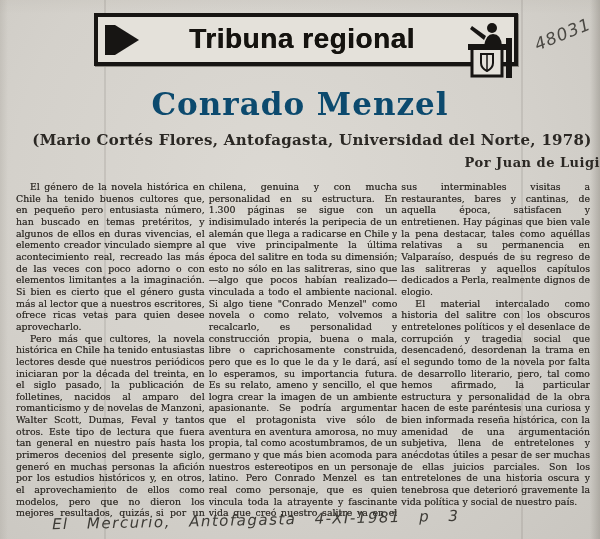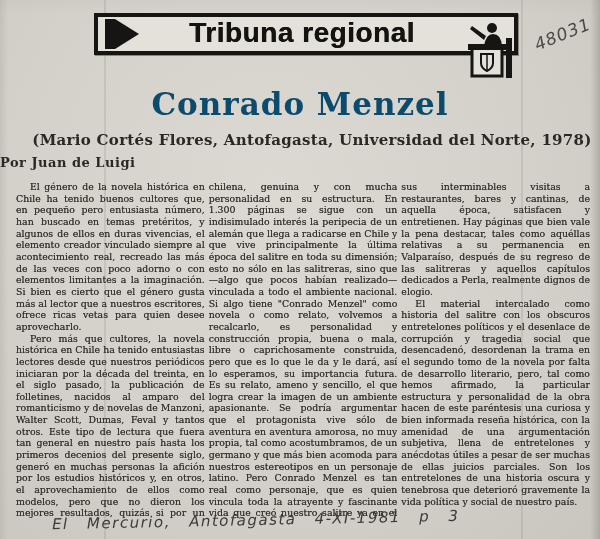--- a/index.html
+++ b/index.html
@@ -15,21 +15,21 @@
     overflow:hidden;
     color:#2f2c28;
   }
   
   .crease{ position:absolute; top:0; bottom:0; width:2px; background:rgba(120,116,110,.18); }
   .crease.c1{ left:104px; }
   .crease.c2{ left:521px; }
 
   
   .banner{
-    position:absolute; left:94px; top:13px; width:424px; height:42px;
+    position:absolute; left:94px; top:13px; width:424px; height:53px;
     background:#e4e1da;
     border:4px solid #171513;
     box-shadow: inset 0 0 0 1px #e4e1da, 1px 1px 0 #8a8780;
     display:flex; align-items:center;
   }
   .banner-arrow{ position:absolute; left:7px; top:50%; transform:translateY(-50%); width:36px; height:36px; }
   .banner-title{
     position:absolute; left:58px; right:66px; top:50%; transform:translateY(-54%);
     font-family:"Liberation Sans", sans-serif;
     font-weight:bold; font-size:28px; letter-spacing:.5px;
@@ -53,21 +53,21 @@
     font-family:"DejaVu Serif", serif; color:#0c4a6e;
     letter-spacing:1px;
   }
   .subtitle{
     position:absolute; top:131px; left:12px; width:100%;
     text-align:center; font-weight:bold; font-size:15px;
     color:#2b2824; letter-spacing:.3px;
   }
   .byline{
     position:absolute; top:155px; left:0; width:100%;
-    text-align:left; font-weight:bold; font-size:13px; color:#2b2824;
+    text-align:right; font-weight:bold; font-size:13px; color:#2b2824;
     letter-spacing:.5px;
   }
 
   
   .columns{
     position:absolute; left:16px; top:181px; width:574px; height:337px;
     display:flex; gap:4px;
   }
   .column{
     flex:1 1 0; overflow:hidden;

